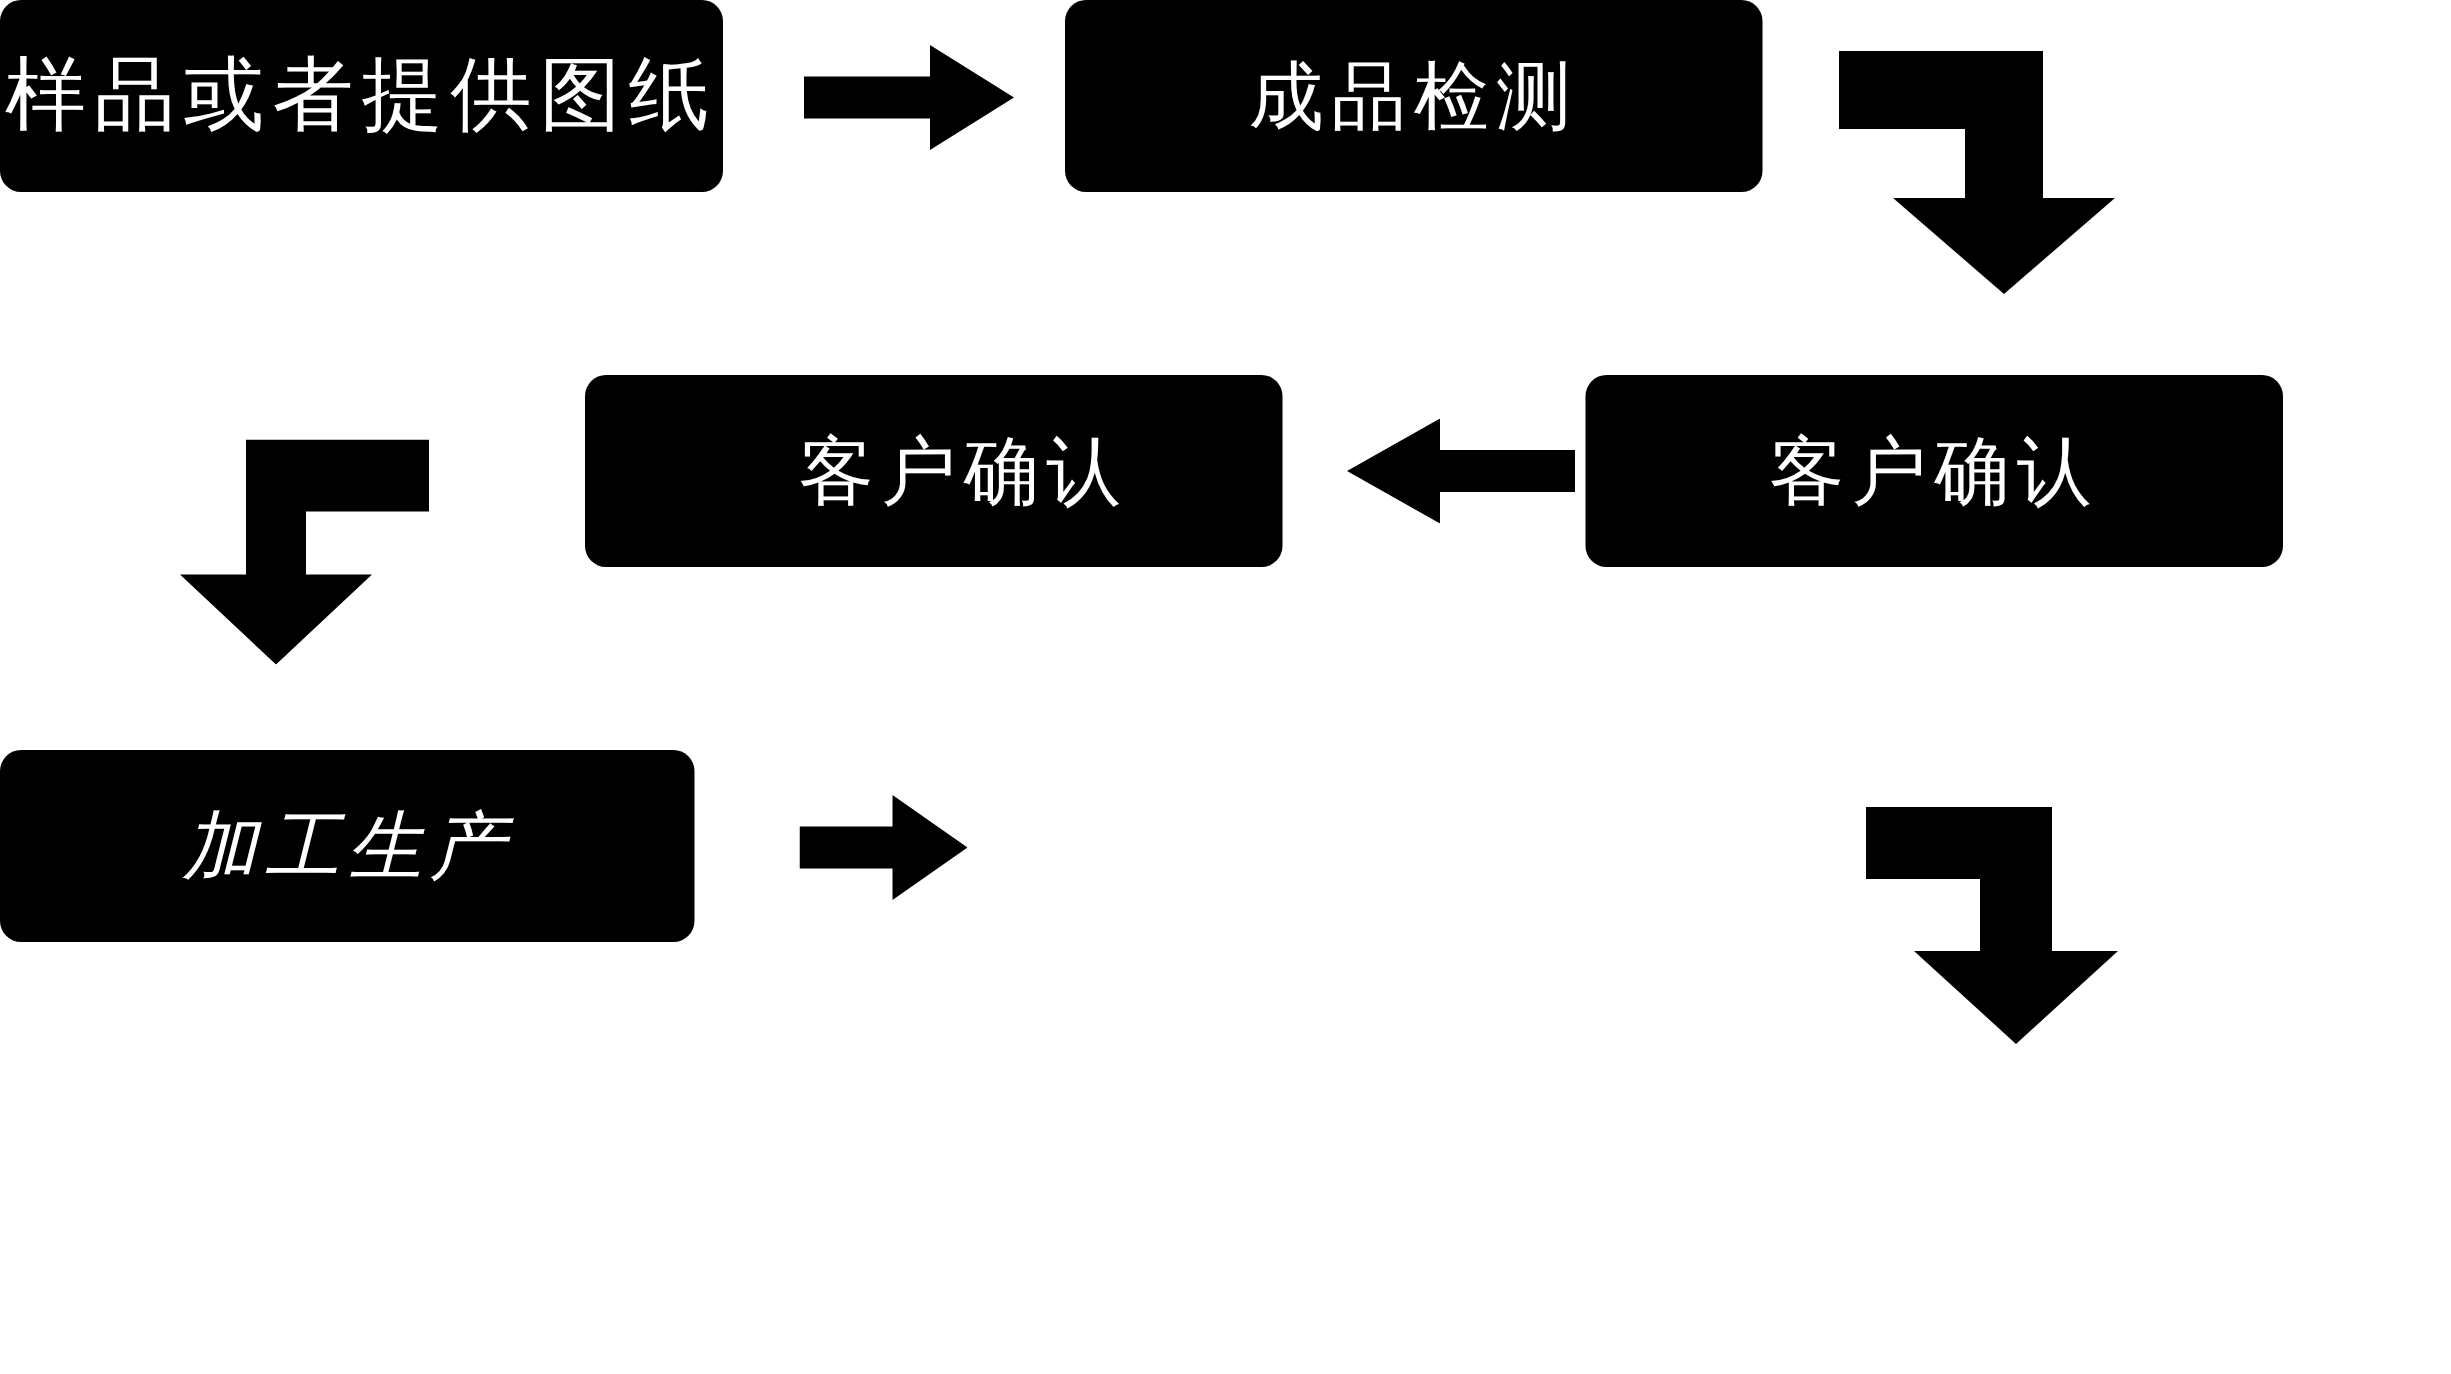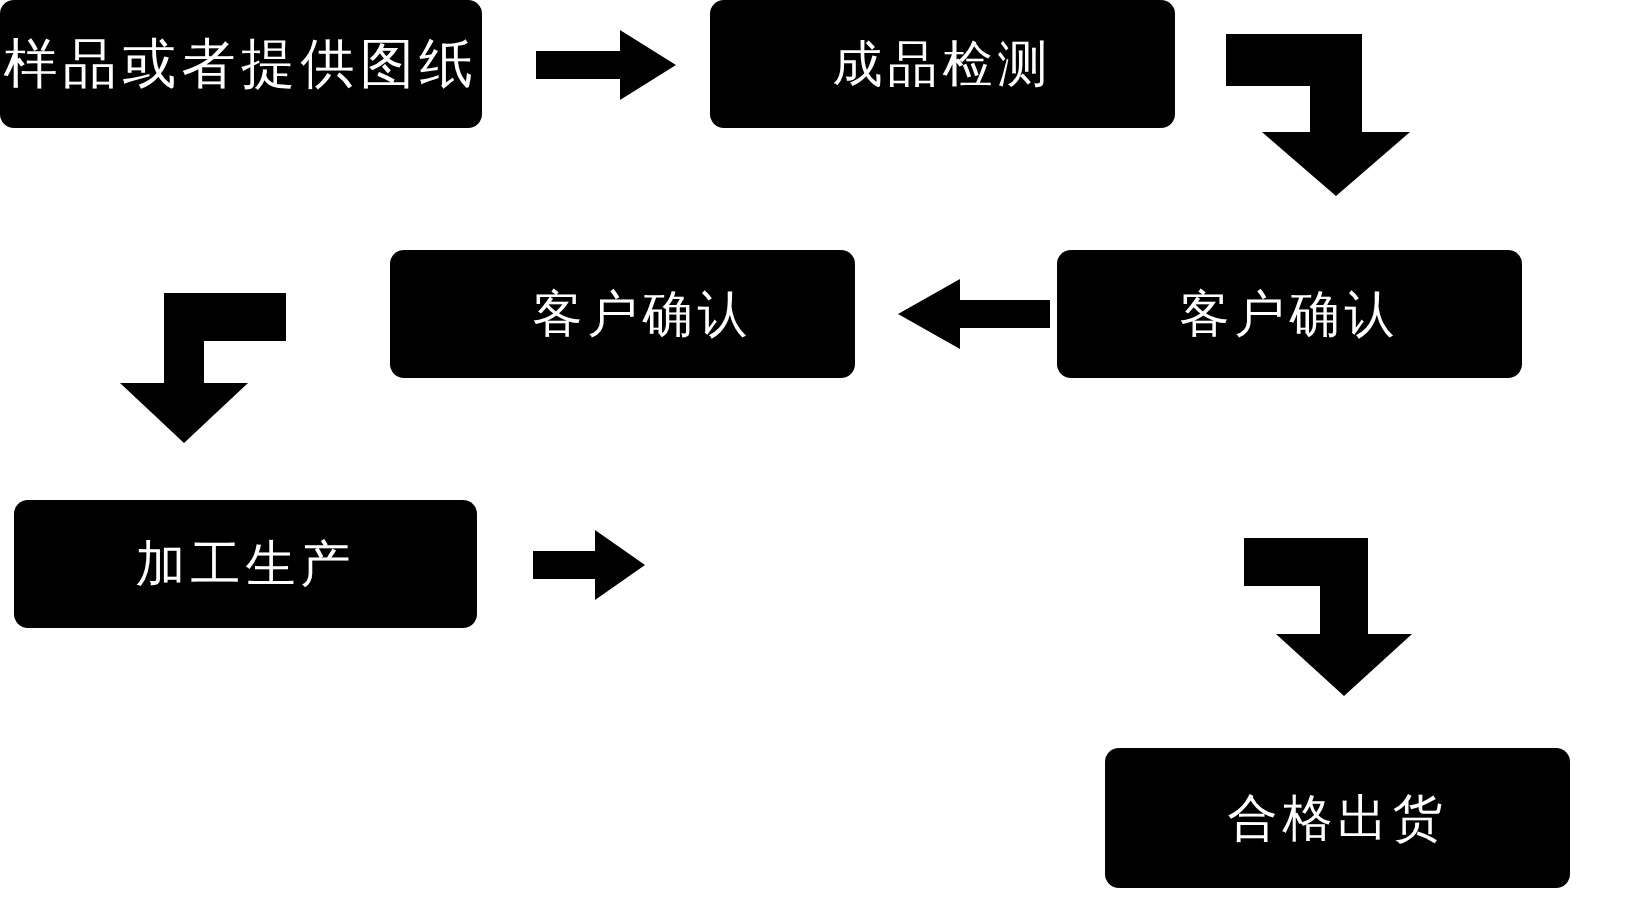--- a/index.html
+++ b/index.html
@@ -87,34 +87,31 @@
   <div class="arrow" style="left:898px; top:279px; width:152px; height:70px;">
     <svg viewBox="0 0 152 70" preserveAspectRatio="none">
       <polygon points="152,21 62,21 62,0 0,35 62,70 62,49 152,49"></polygon>
     </svg>
   </div>
 
   <div class="node" style="left:1057px; top:250px; width:465px; height:128px; font-size:50px;">
     <span class="node-label">客户确认</span>
   </div>
 
-  <div class="node" style="left:14px; top:500px; width:463px; height:128px; font-size:50px;">
+  <div class="node" style="left:0px; top:500px; width:463px; height:128px; font-size:50px;font-style:italic;">
     <span class="node-label">加工生产</span>
   </div>
 
   <div class="arrow" style="left:533px; top:530px; width:112px; height:70px;">
     <svg viewBox="0 0 112 70" preserveAspectRatio="none">
       <polygon points="0,21 62,21 62,0 112,35 62,70 62,49 0,49"></polygon>
     </svg>
   </div>
 
 
   <div class="arrow" style="left:1244px; top:538px; width:168px; height:158px;">
     <svg viewBox="0 0 168 158" preserveAspectRatio="none">
       <path d="M0,0 L124,0 L124,96 L168,96 L100,158 L32,96 L76,96 L76,48 L0,48 Z"></path>
     </svg>
   </div>
 
-  <div class="node" style="left:1105px; top:748px; width:465px; height:140px; font-size:50px;">
-    <span class="node-label">合格出货</span>
-  </div>
 
 </div>
 
 </body></html>

